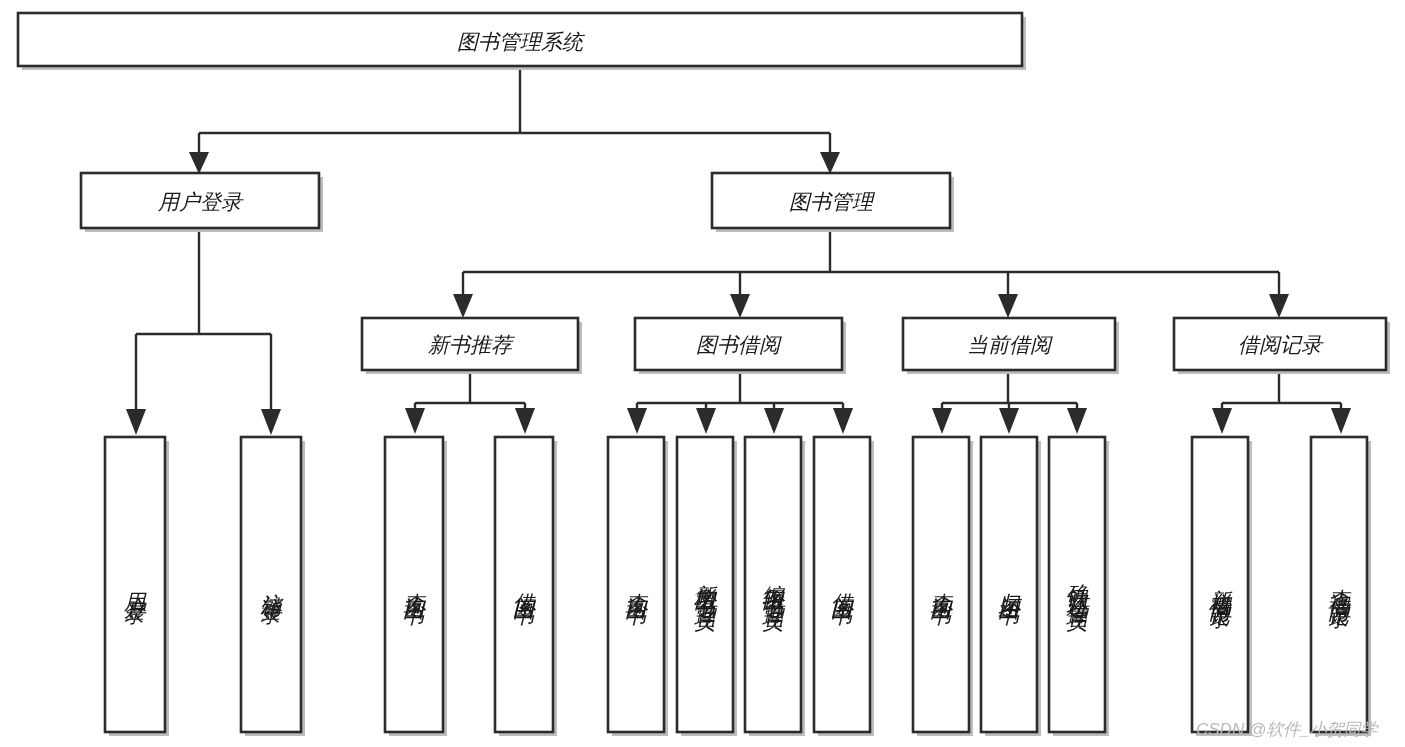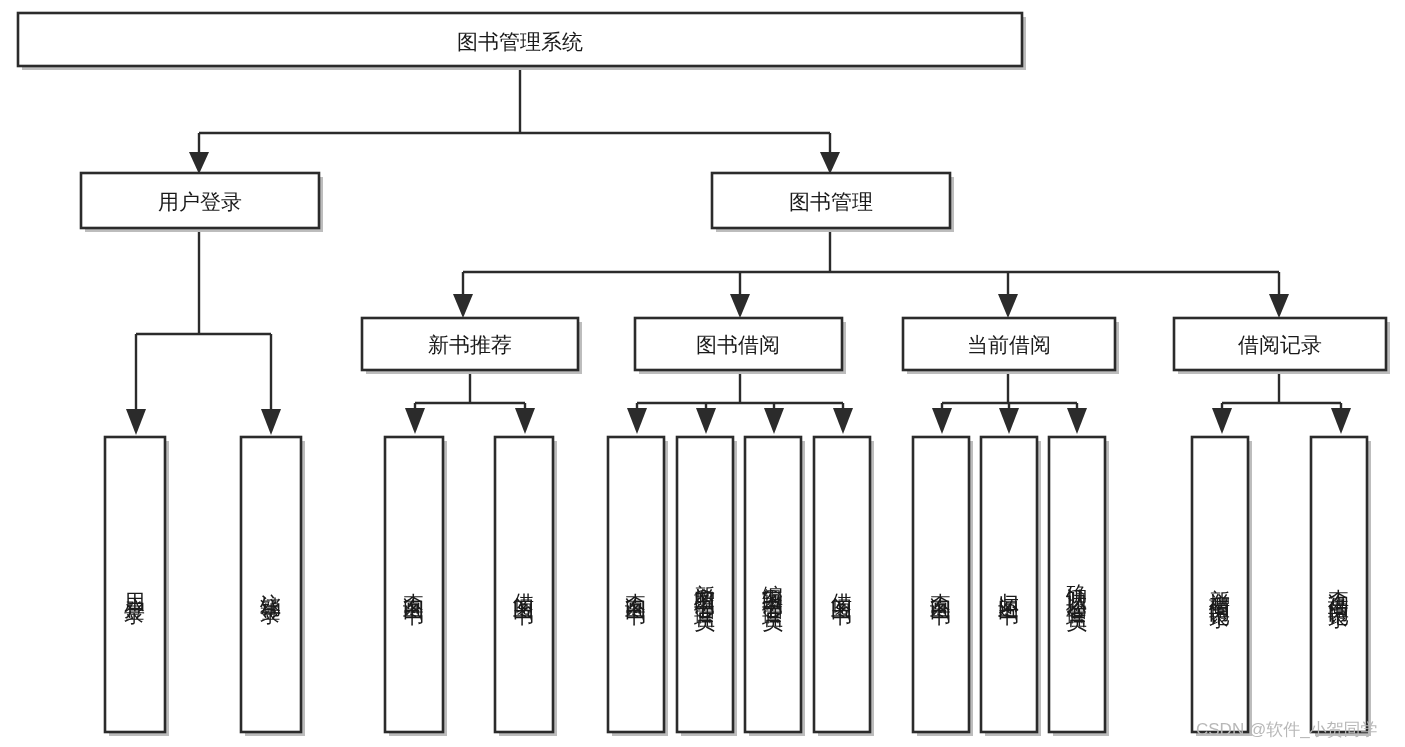--- a/index.html
+++ b/index.html
@@ -11,20 +11,21 @@
     width: 1405px;
     height: 747px;
     font-family: "Liberation Sans", "DejaVu Sans", sans-serif;
     overflow: hidden;
   }
   #diagram-root {
     position: relative;
     width: 1405px;
     height: 747px;
     background: #ffffff;
+    font-style: italic;
   }
   svg#diagram-svg {
     position: absolute;
     top: 0;
     left: 0;
     width: 1405px;
     height: 747px;
   }
   .node-box {
     fill: #ffffff;

